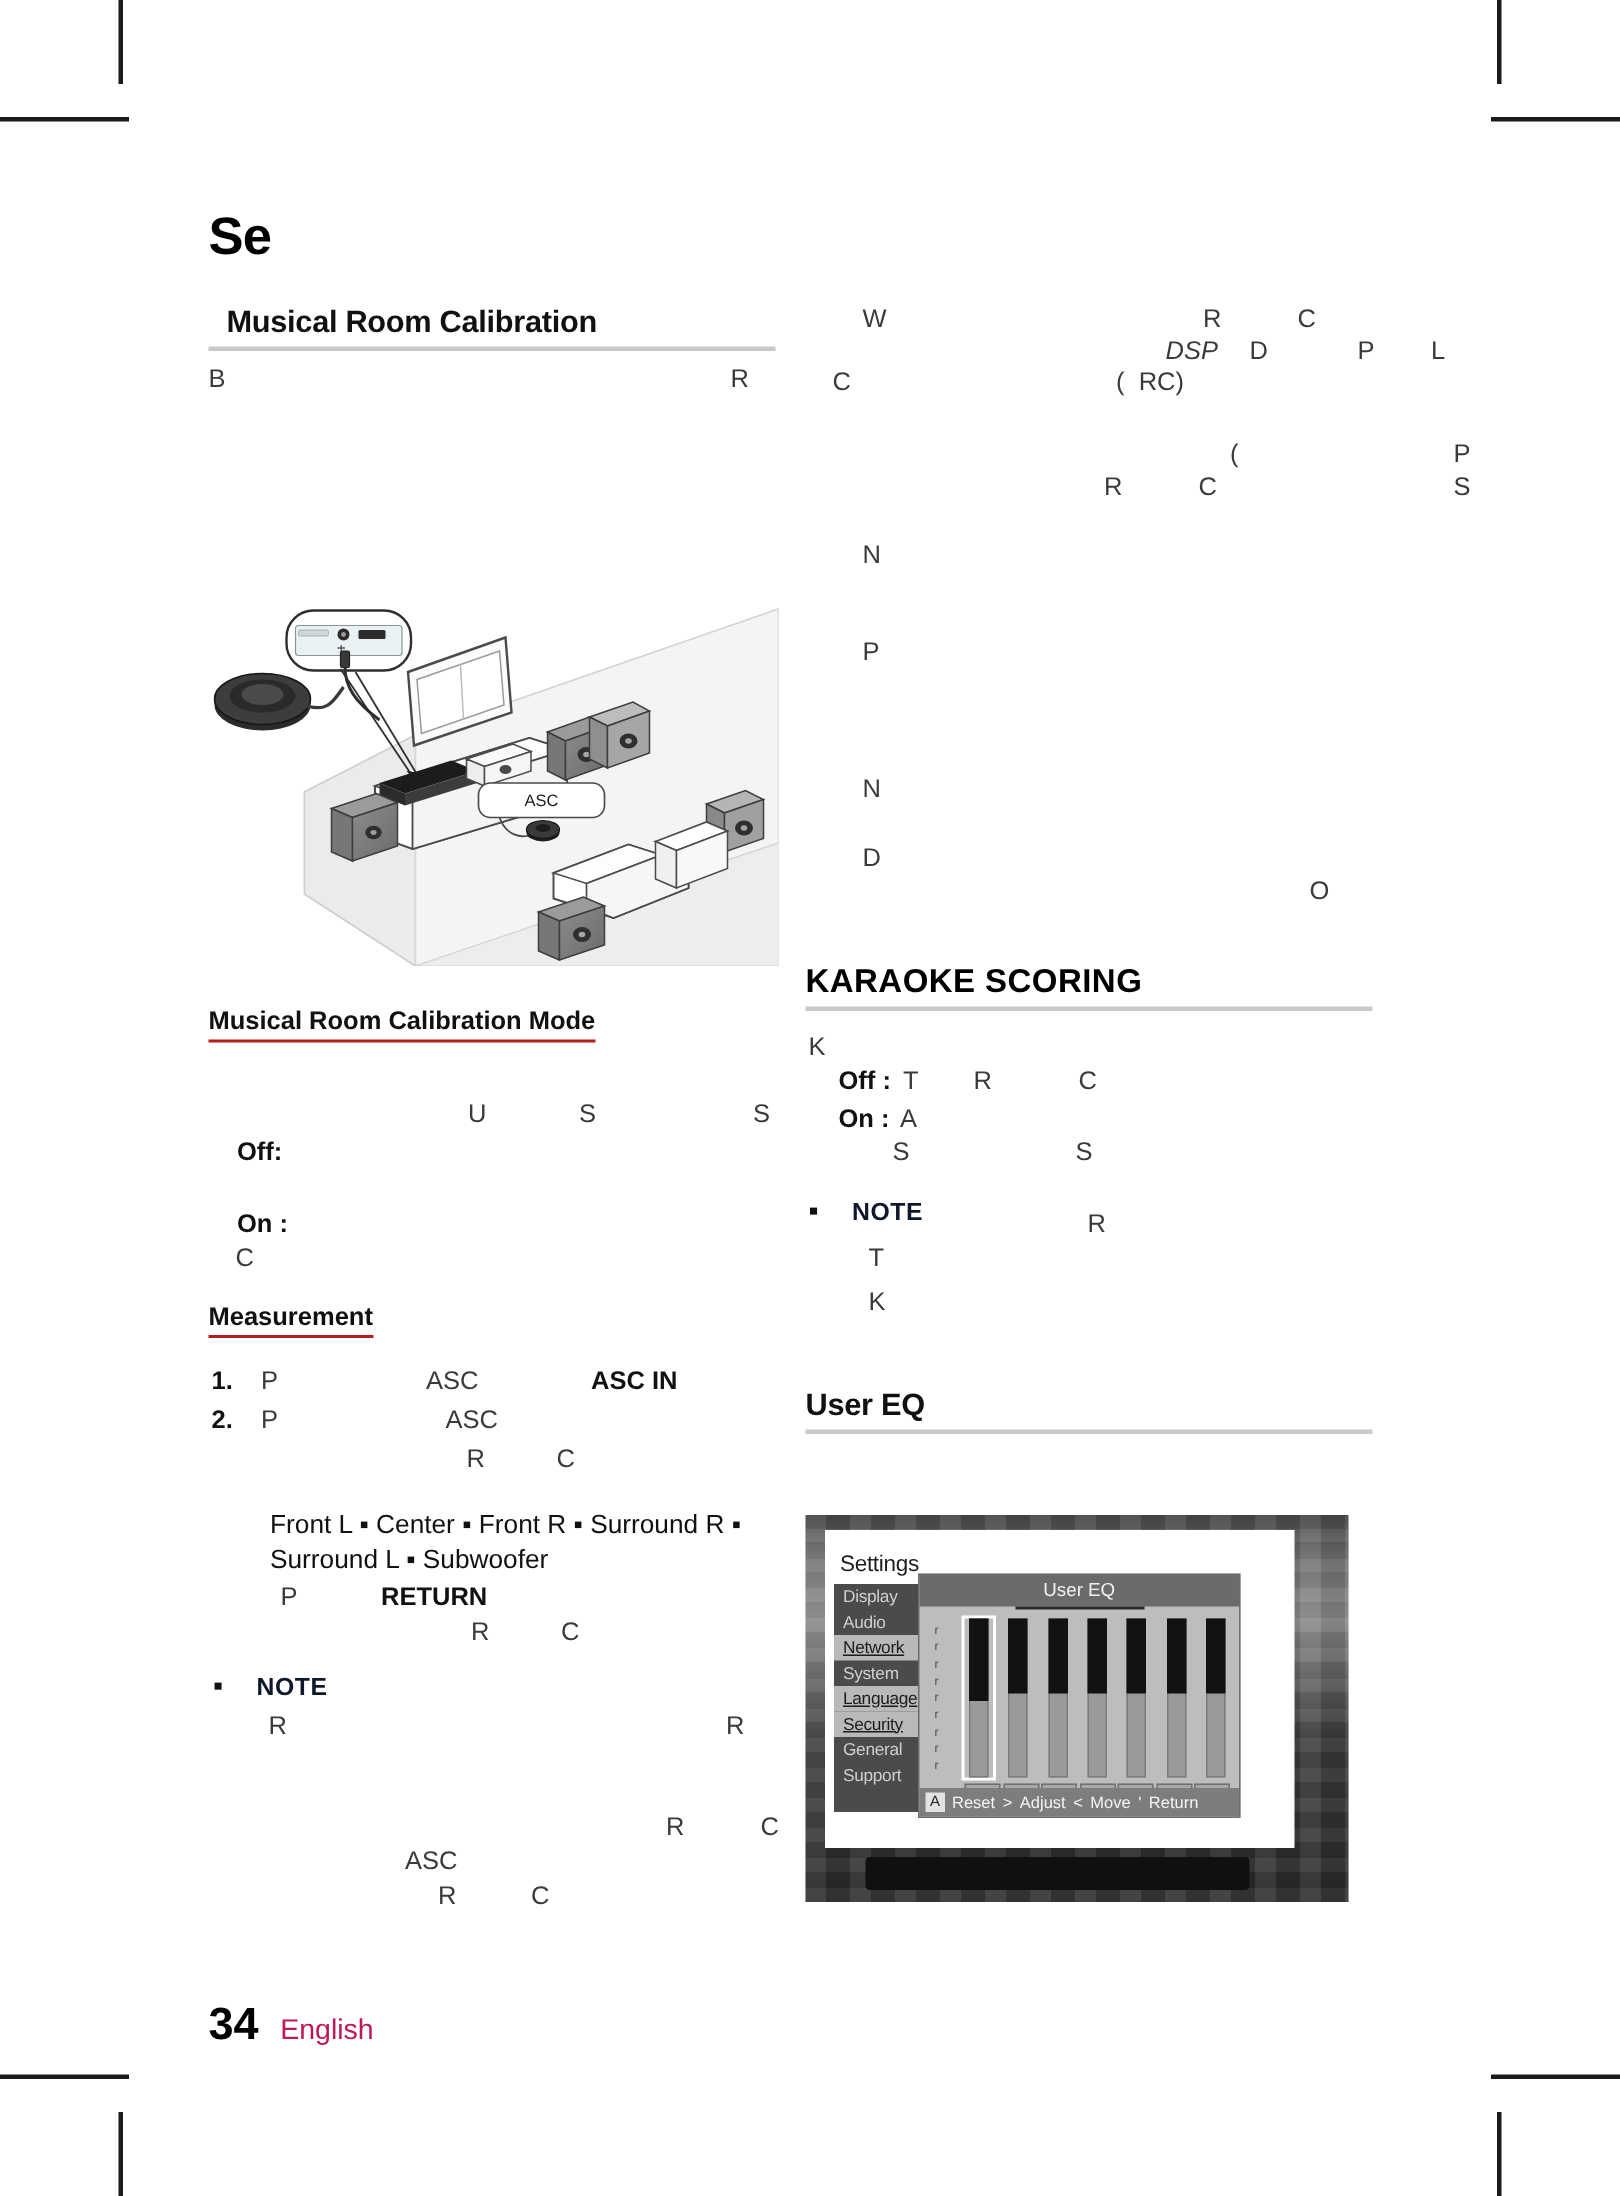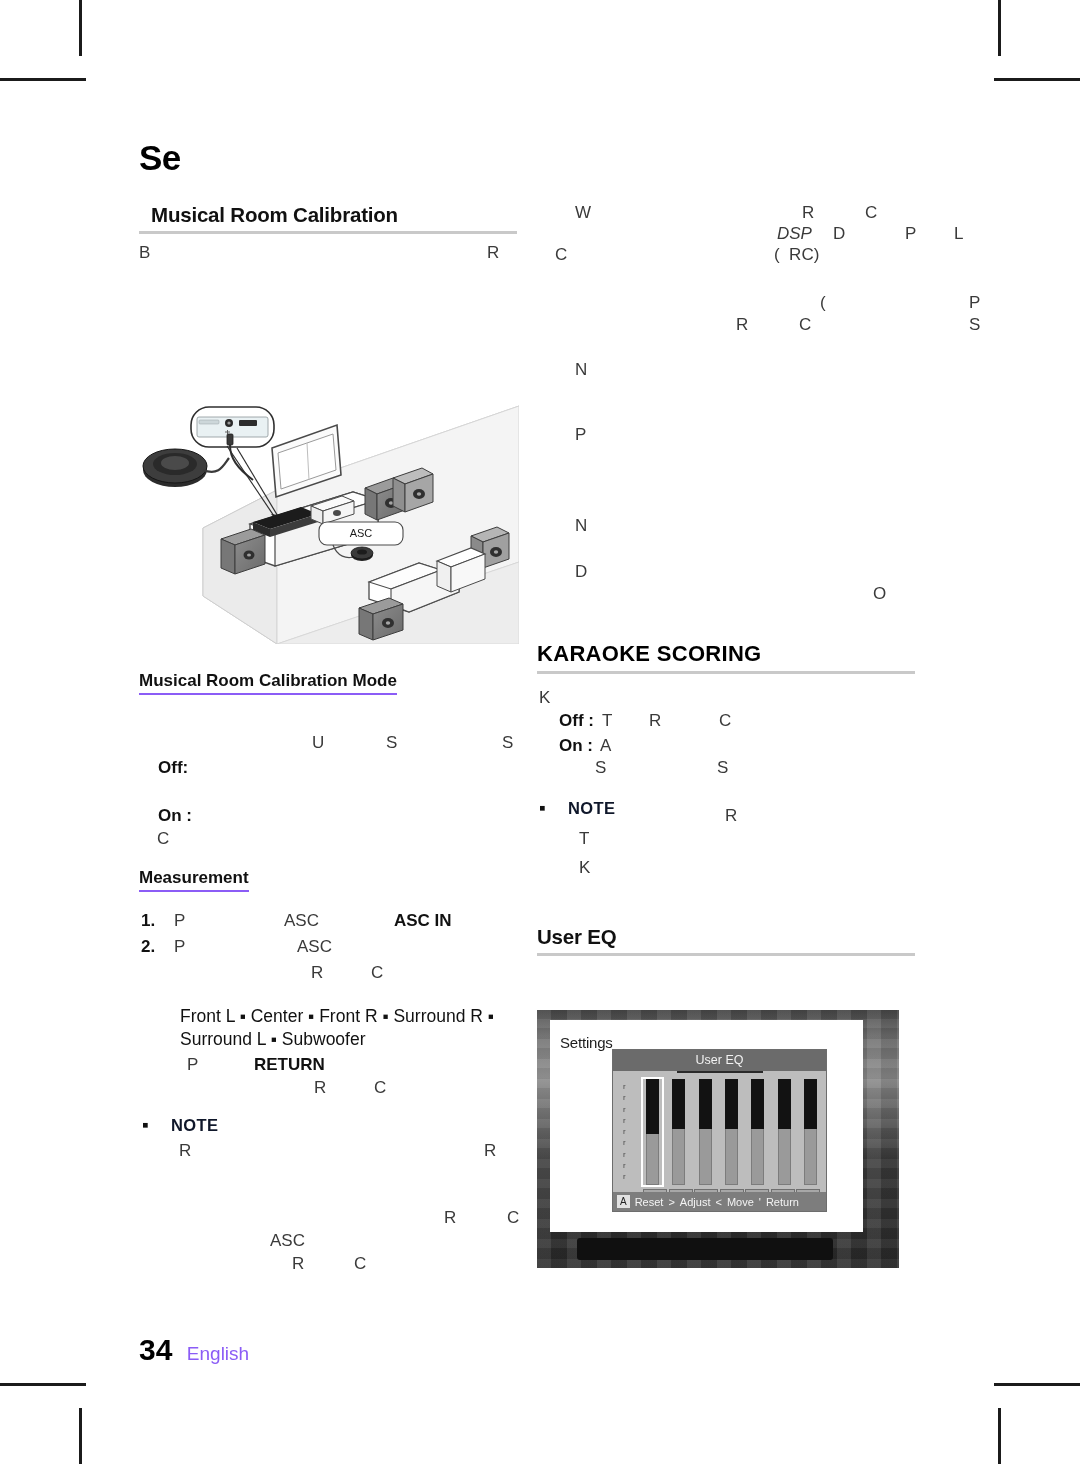--- a/index.html
+++ b/index.html
@@ -34,21 +34,21 @@
     position:absolute; height:3px; background:#c9c9c9;
   }
   .h-caps {
     position:absolute;
     font-size:22px; font-weight:bold; color:#000;
     letter-spacing:0.3px;
   }
   .h-sub {
     position:absolute;
     font-size:17px; font-weight:bold; color:#111;
-    border-bottom:2px solid #8b5cf6; padding-bottom:2px;
+    border-bottom:2px solid #b91c1c; padding-bottom:2px;
   }
 
   
   .frag {
     position:absolute;
     font-size:17px; color:#3a3a3a; white-space:pre;
     font-family:"Liberation Sans", sans-serif;
   }
   .frag.b { font-weight:bold; color:#111; }
 
@@ -64,21 +64,21 @@
     position:absolute; font-size:17px; font-weight:bold; color:#111;
   }
   .speakerlist {
     position:absolute; font-size:17.5px; font-weight:normal; color:#111;
     line-height:23px; width:370px;
   }
 
   
   .folio { position:absolute; left:139px; top:1333px; }
   .folio .num { font-size:30px; font-weight:bold; color:#000; vertical-align:baseline; }
-  .folio .lang { font-size:19px; color:#8b5cf6; margin-left:10px; }
+  .folio .lang { font-size:19px; color:#be185d; margin-left:10px; }
 
   
   .room-wrap { position:absolute; left:141px; top:396px; width:378px; height:248px; }
 
   
   .tvphoto {
     position:absolute; left:537px; top:1010px; width:362px; height:258px;
     background:linear-gradient(180deg,#4a4a4a 0%,#6f6f6f 10%,#8b8b8b 26%,#3b3b3b 58%,#2a2a2a 100%);
     overflow:hidden;
   }
@@ -330,21 +330,21 @@
   <div class="frag" style="left:354px; top:1254px;">C</div>
 
   <div class="frag" style="left:575px; top:203px;">W</div>
   <div class="frag" style="left:802px; top:203px;">R</div>
   <div class="frag" style="left:865px; top:203px;">C</div>
   <div class="frag" style="left:777px; top:224px;font-style:italic;">DSP</div>
   <div class="frag" style="left:833px; top:224px;">D</div>
   <div class="frag" style="left:905px; top:224px;">P</div>
   <div class="frag" style="left:954px; top:224px;">L</div>
   <div class="frag" style="left:555px; top:245px;">C</div>
-  <div class="frag" style="left:774px; top:245px;">(  RC)</div>
+  <div class="frag" style="left:744px; top:245px;">(  RC)</div>
   <div class="frag" style="left:820px; top:293px;">(</div>
   <div class="frag" style="left:969px; top:293px;">P</div>
   <div class="frag" style="left:736px; top:315px;">R</div>
   <div class="frag" style="left:799px; top:315px;">C</div>
   <div class="frag" style="left:969px; top:315px;">S</div>
   <div class="frag" style="left:575px; top:360px;">N</div>
   <div class="frag" style="left:575px; top:425px;">P</div>
   <div class="frag" style="left:575px; top:516px;">N</div>
   <div class="frag" style="left:575px; top:562px;">D</div>
   <div class="frag" style="left:873px; top:584px;">O</div>
@@ -371,20 +371,30 @@
   <div class="h-section" style="left:537px; top:925px;">User EQ</div>
   <div class="h-rule" style="left:537px; top:953px; width:378px;"></div>
 
   <div class="tvphoto">
     <div class="tv-noise"></div>
     <div class="tv-bezel">
       <div class="tv-inner">
 
         <div class="osd-title">Settings</div>
 
+        <div class="osd-sidebar">
+          <div class="it">Display</div>
+          <div class="it">Audio</div>
+          <div class="it hl">Network</div>
+          <div class="it">System</div>
+          <div class="it hl">Language</div>
+          <div class="it hl">Security</div>
+          <div class="it">General</div>
+          <div class="it">Support</div>
+        </div>
 
         <div class="eqpanel">
           <div class="eq-header">User EQ</div>
           <div class="eq-underline"></div>
 
           <div class="eq-body">
             <div class="eq-scale">
               <span>r</span>
               <span>r</span>
               <span>r</span>

